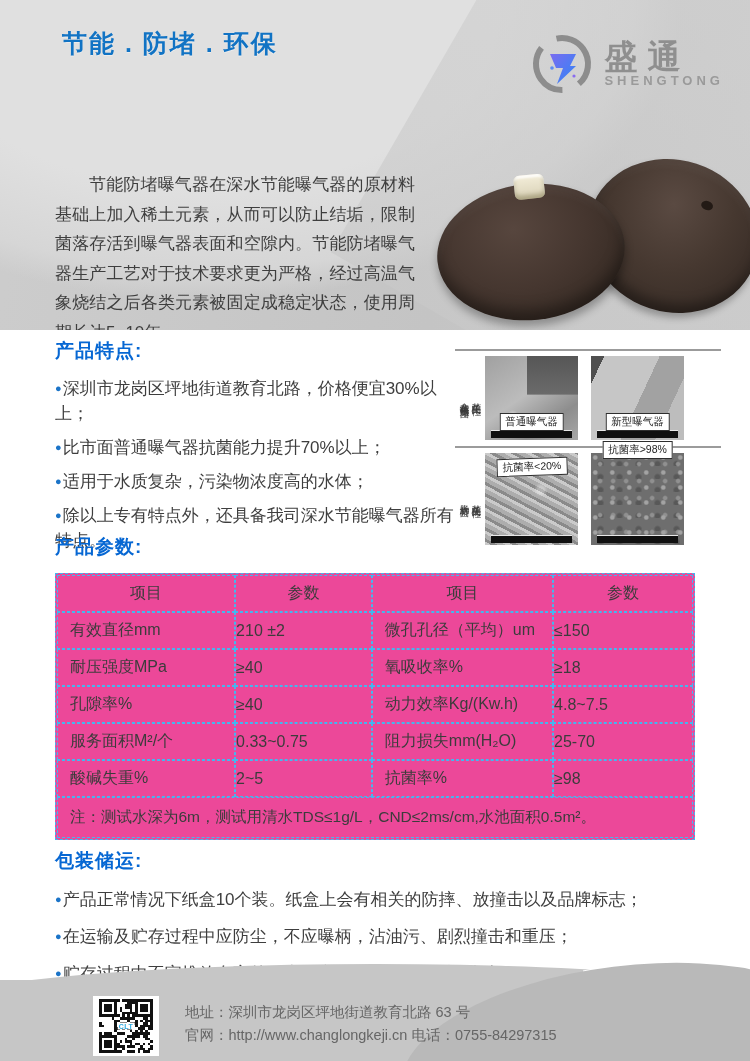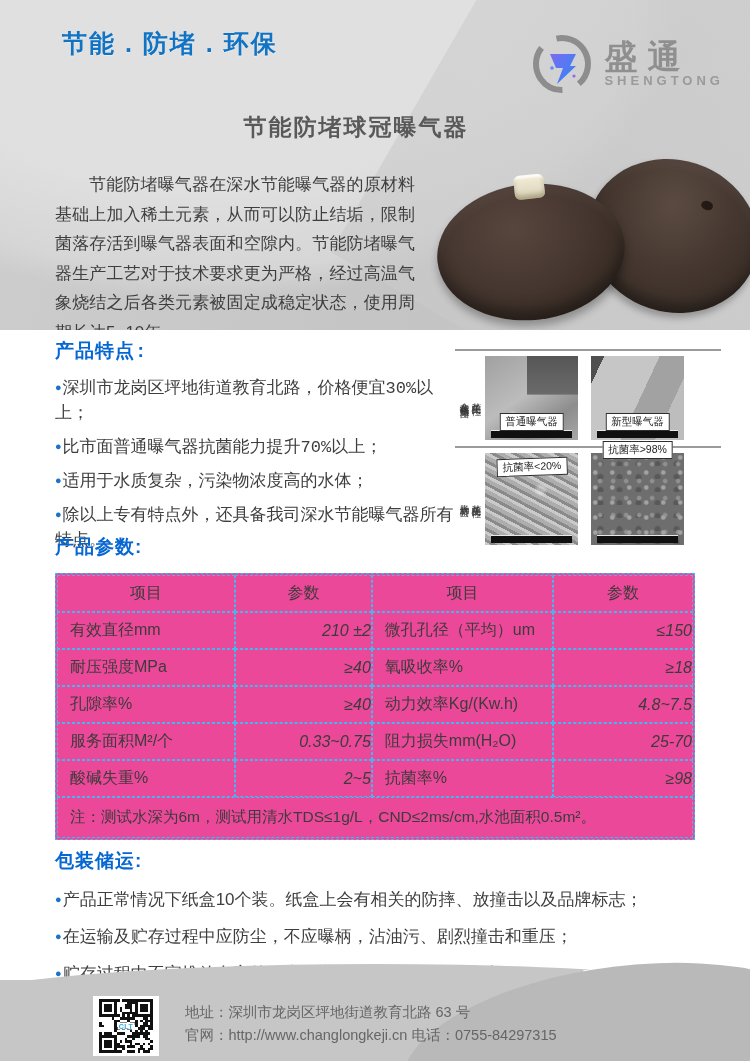--- a/index.html
+++ b/index.html
@@ -37,21 +37,21 @@
           box-shadow:0 6px 8px rgba(0,0,0,.30), inset 0 -10px 14px rgba(0,0,0,.35), inset 0 7px 9px rgba(255,255,255,.05); }
   .nipple { position:absolute; left:84px; top:-9px; width:30px; height:24px; border-radius:6px/5px;
           background:linear-gradient(#f4eeda,#d8d1b6); box-shadow:inset 0 -4px 4px rgba(120,110,70,.45), inset 0 3px 2px rgba(255,255,255,.8); }
 
   
   .sec-h { font-size:19px; font-weight:bold; color:#0667d3; letter-spacing:1px; }
   ul.blist { list-style:none; }
   ul.blist li { font-size:17px; color:#3e3e3e; line-height:25px; }
   .bullet { color:#1b74c8; font-size:11px; vertical-align:2px; margin-right:1px; }
 
-  .features { position:absolute; left:55px; top:338px; width:400px;font-family:Liberation Mono, monospace; }
+  .features { position:absolute; left:55px; top:338px; width:400px; }
   .features .sec-h { margin-bottom:12px; }
   .features li { margin-bottom:9px; }
 
   
   .figure { position:absolute; left:455px; top:349px; width:266px; background:#fff; }
   .fig-row { display:flex; align-items:center; border-top:2px solid #9b9b9b; padding:5px 0 6px; position:relative; }
   .fig-label { width:30px; display:flex; flex-direction:row; justify-content:center; gap:1px; flex:none; }
   .fig-label span { writing-mode:vertical-rl; text-orientation:upright; font-size:9.5px; color:#3a3a3a;
           letter-spacing:1px; line-height:1.15; }
   .fig-img { position:relative; width:93px; margin-right:13px; flex:none;padding-left:12px; }
@@ -83,21 +83,21 @@
         background-size:17px 15px, 13px 17px, 19px 13px; }
 
   
   .params { position:absolute; left:55px; top:534px; width:640px; }
   .params .sec-h { margin-bottom:13px; }
   .tbl-wrap { border:1.5px dashed #45b6ef; padding:1px; background:#ec4899; }
   table.ptable { width:100%; border-collapse:separate; border-spacing:0; table-layout:fixed; }
   .ptable th, .ptable td { border:1px dashed #45b6ef; height:37px; font-size:16px; color:#3c3c3c; font-weight:normal; }
   .ptable th { text-align:center; }
   .ptable td.item { text-align:left; padding-left:12px; }
-  .ptable td.val { text-align:right;font-style:italic; }
+  .ptable td.val { text-align:left; }
   .ptable td.note { text-align:left; padding:9px 12px; font-size:15.5px; height:auto; }
 
   
   .packing { position:absolute; left:55px; top:848px; width:665px; }
   .packing .sec-h { margin-bottom:13px; }
   .packing li { font-size:16.5px; margin-bottom:12px; }
 
   
   .footer { position:absolute; left:0; bottom:0; width:750px; height:81px; }
   .footer-band { position:absolute; left:0; right:0; top:0; bottom:0; background:#c6c6c6; }
@@ -136,21 +136,20 @@
         <path d="M20 22 L46 22 L40 34 L46 34 L27 52 L33 36 L26 36 Z" fill="url(#lgBlue)"></path>
         <circle cx="22" cy="36" r="1.8" fill="#5b8df2"></circle>
         <circle cx="44" cy="44" r="1.6" fill="#8a6cf0"></circle>
       </svg>
       <div class="logo-text">
         <div class="logo-cn">盛通</div>
         <div class="logo-en">SHENGTONG</div>
       </div>
     </div>
 
-    <h1 class="page-title">节能防堵球冠曝气器</h1>
     <p class="intro">节能防堵曝气器在深水节能曝气器的原材料基础上加入稀土元素，从而可以防止结垢，限制菌落存活到曝气器表面和空隙内。节能防堵曝气器生产工艺对于技术要求更为严格，经过高温气象烧结之后各类元素被固定成稳定状态，使用周期长达5~10年。</p>
 
     <div class="photo">
       <div class="disc disc-right"></div>
       <div class="disc disc-left">
         <div class="nipple"></div>
       </div>
     </div>
   </header>
 

